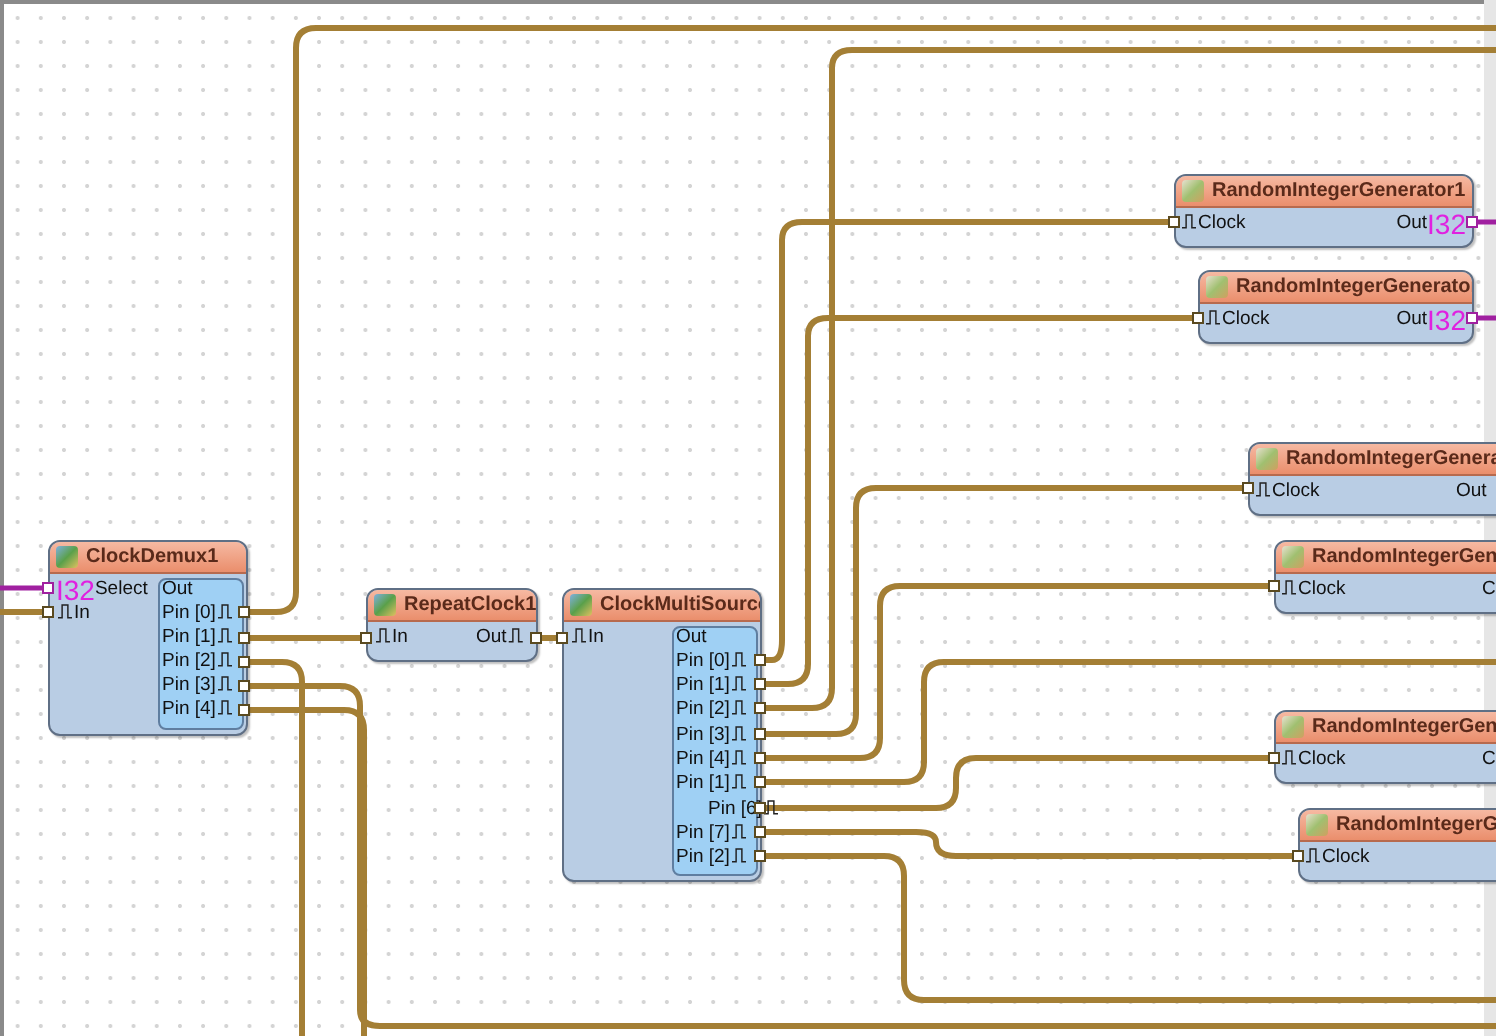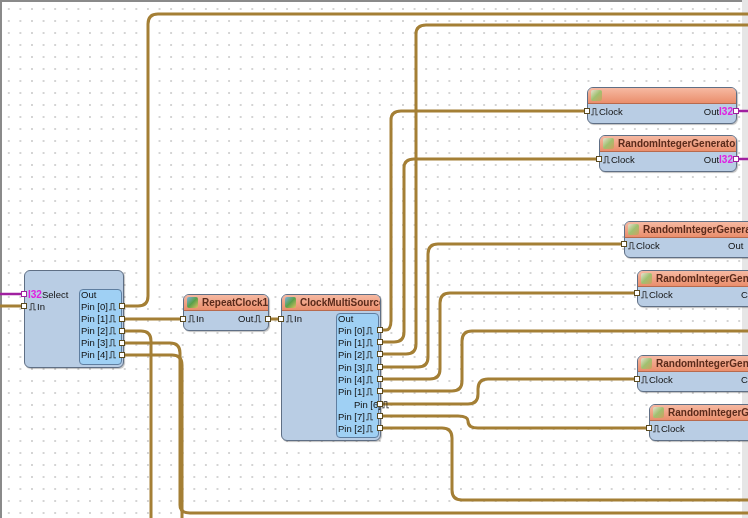--- a/index.html
+++ b/index.html
@@ -32,21 +32,21 @@
     background: linear-gradient(135deg, #7fb0e0 0%, #5aa04a 50%, #e0c060 100%);
     flex: 0 0 auto;
   }
   .comp-icon.rig { background: linear-gradient(135deg, #e8e0d0 0%, #a0c070 50%, #d0a060 100%); }
   .comp-title { flex: 0 0 auto; }
   .pin-row {
     position: absolute; font-size: 9.5px; color: #111; line-height: 12px; white-space: nowrap;
     display: flex; align-items: center;
   }
   .clk { font-size: 10px; font-weight: bold; letter-spacing: -1px; margin: 0 2px 0 1px; color: #222; }
-  .i32 { color: #e020e0; font-weight: bold; font-size: 10px; }
+  .i32 { color: #e020e0; font-weight: normal; font-size: 14px; }
   .port {
     position: absolute; width: 4px; height: 4px; border: 1px solid #5a4a20; background: #fff;
   }
   .out-box {
     position: absolute; background: #9fd0f4; border: 1px solid #5f7ea0; border-radius: 4px;
   }
 </style>
 </head>
 <body>
 
@@ -81,20 +81,24 @@
   </g>
   <g fill="none" stroke="#a020a0" stroke-width="2.5">
     <path d="M0,294 H24"></path>
     <path d="M737,111 H748"></path>
     <path d="M737,159 H748"></path>
   </g>
   <path d="M0,306 H24" stroke="#a47f35" stroke-width="3" fill="none"></path>
 </svg>
 
 <div class="comp" style="left:24px; top:270px; width:98px; height:96px;">
+  <div class="comp-head">
+    <span class="comp-icon"></span>
+    <span class="comp-title">ClockDemux1</span>
+  </div>
   <div class="pin-row" style="left:3px; top:18px;">
     <span class="i32">I32</span>
     <span>Select</span>
   </div>
   <div class="pin-row" style="left:3px; top:30px;">
     <span class="clk">⎍</span>
     <span>In</span>
   </div>
   <div class="out-box" style="left:54px; top:18px; width:41px; height:74px;"></div>
   <div class="pin-row" style="left:56px; top:18px;">Out</div>
@@ -199,20 +203,21 @@
 <span class="port" style="left:377px; top:364px;"></span>
 <span class="port" style="left:377px; top:376px;"></span>
 <span class="port" style="left:377px; top:388px;"></span>
 <span class="port" style="left:377px; top:401px;"></span>
 <span class="port" style="left:377px; top:413px;"></span>
 <span class="port" style="left:377px; top:425px;"></span>
 
 <div class="comp" style="left:587px; top:87px; width:148px; height:35px;">
   <div class="comp-head">
     <span class="comp-icon rig"></span>
+    <span class="comp-title">RandomIntegerGenerator1</span>
   </div>
   <div class="pin-row" style="left:2px; top:18px;">
     <span class="clk">⎍</span>
     <span>Clock</span>
   </div>
   <div class="pin-row" style="right:3px; top:18px;">
     <span>Out</span>
     <span class="i32">I32</span>
   </div>
 </div>

